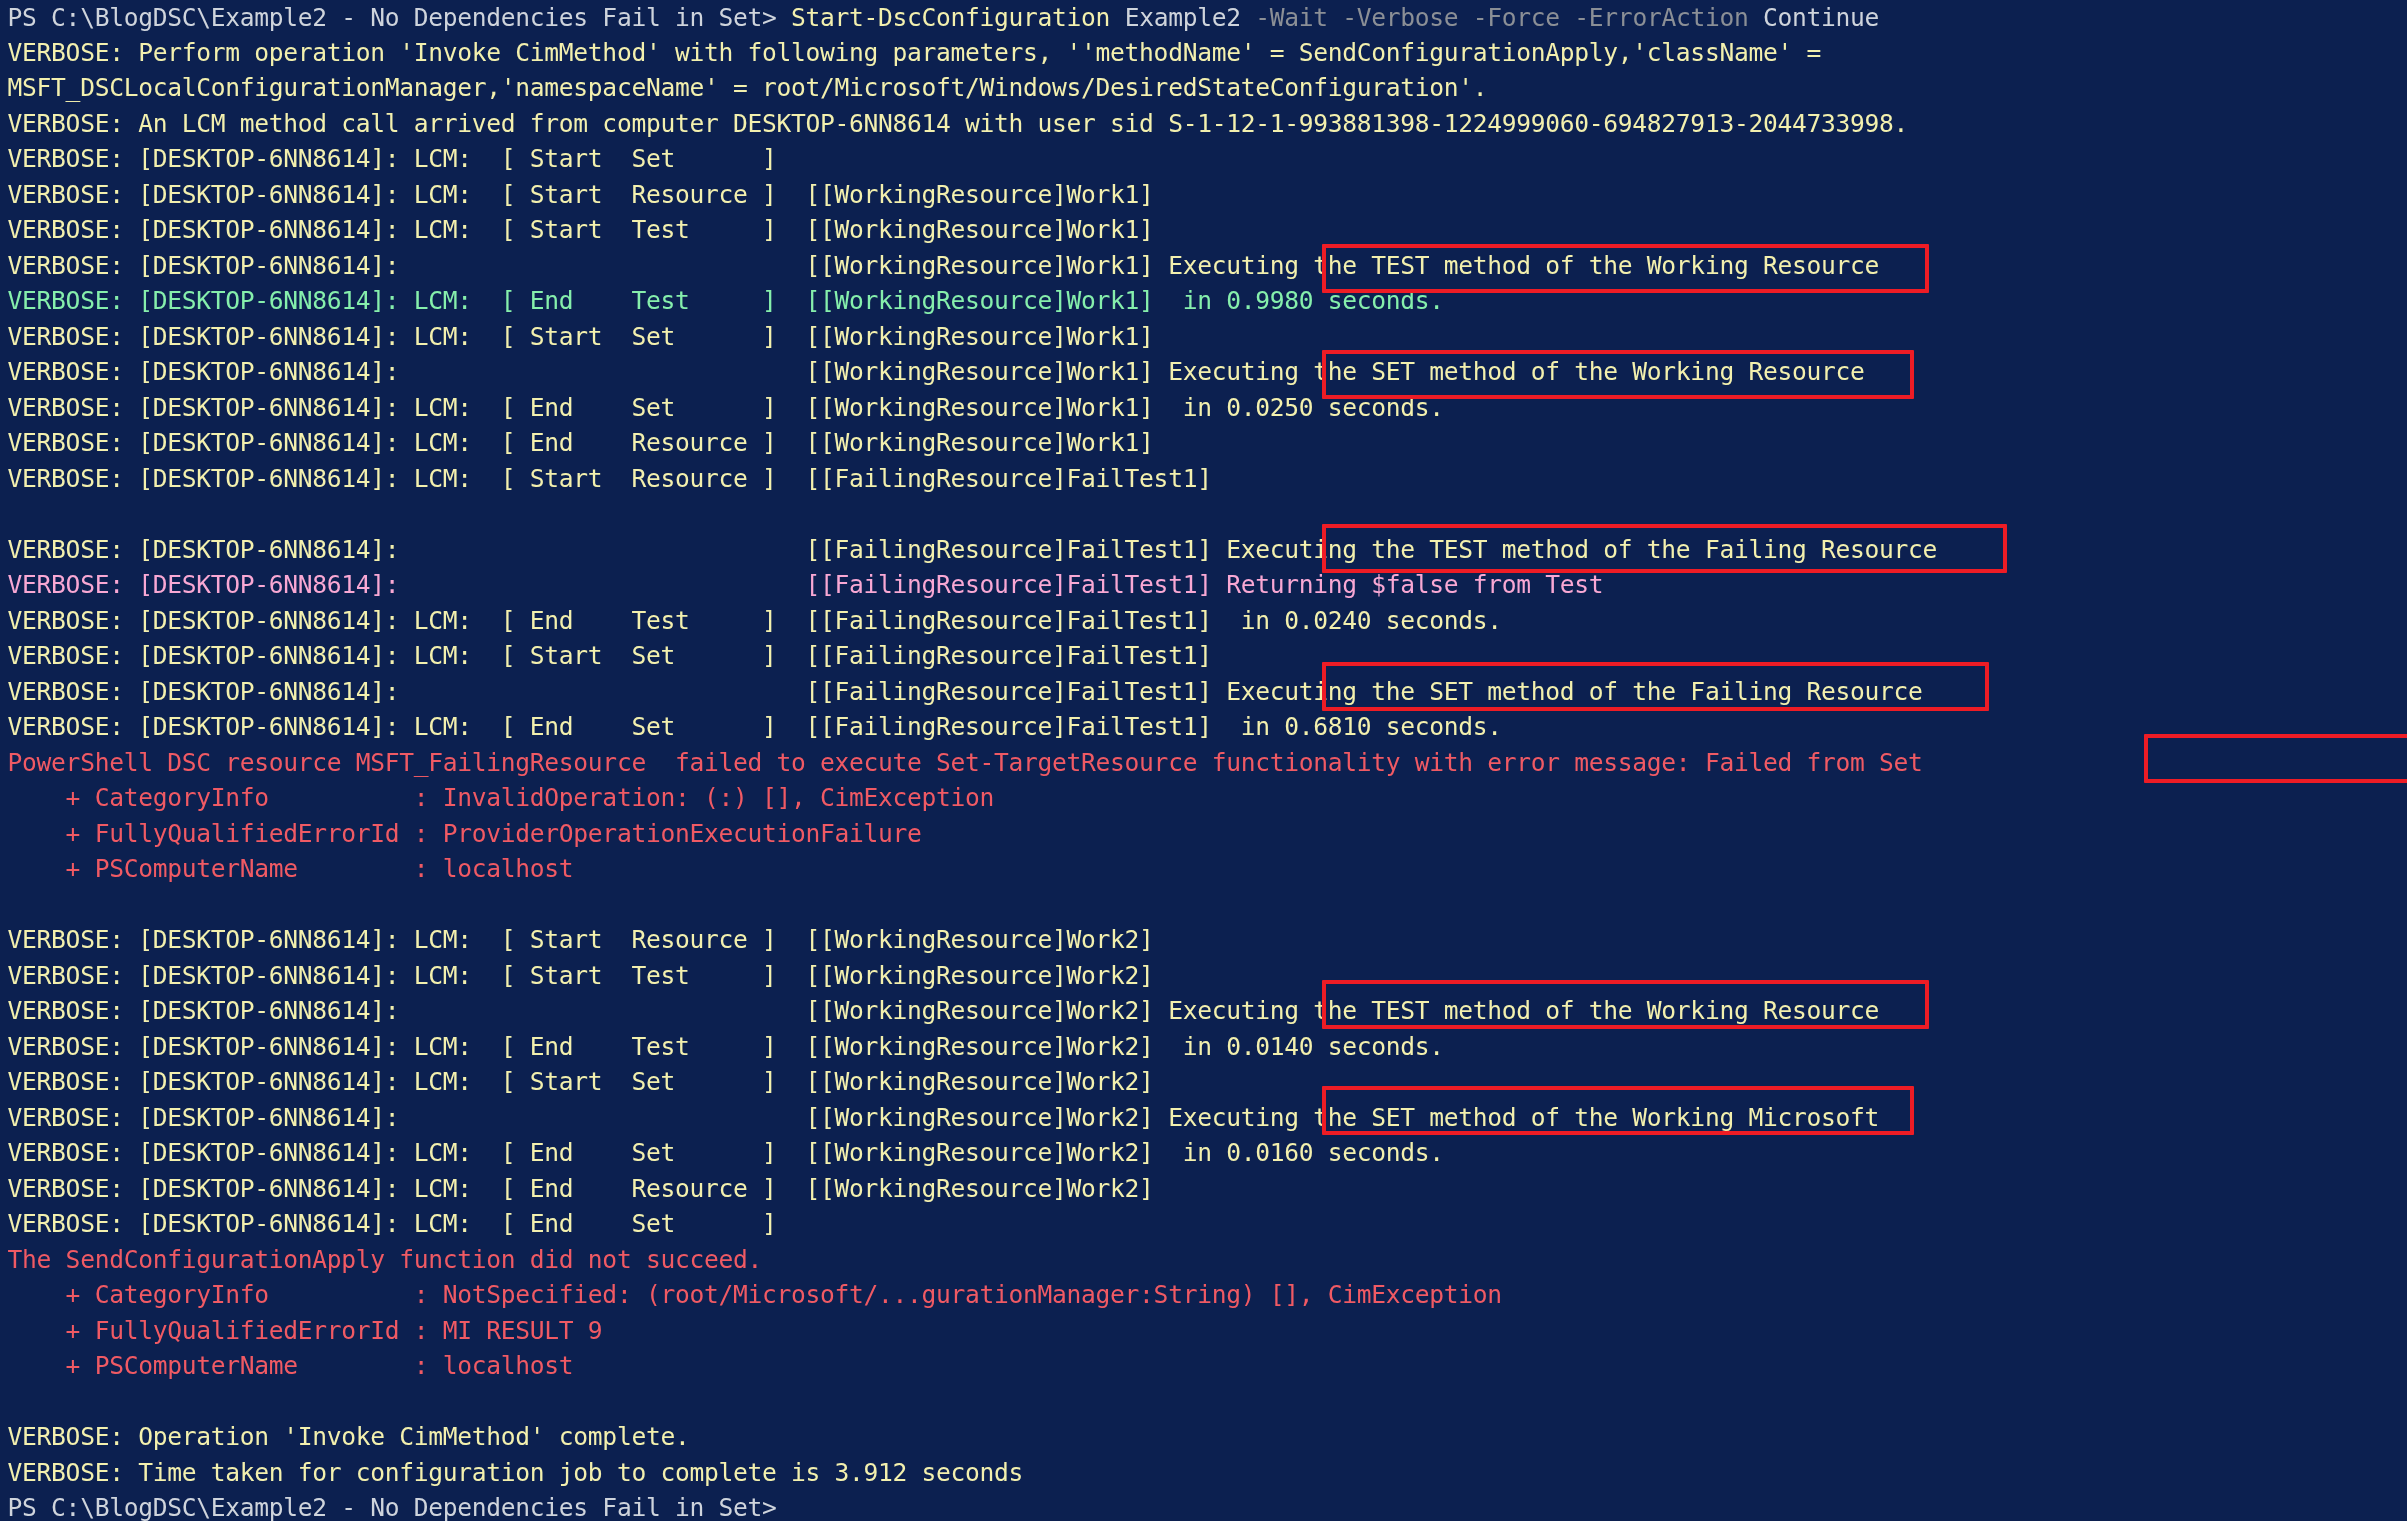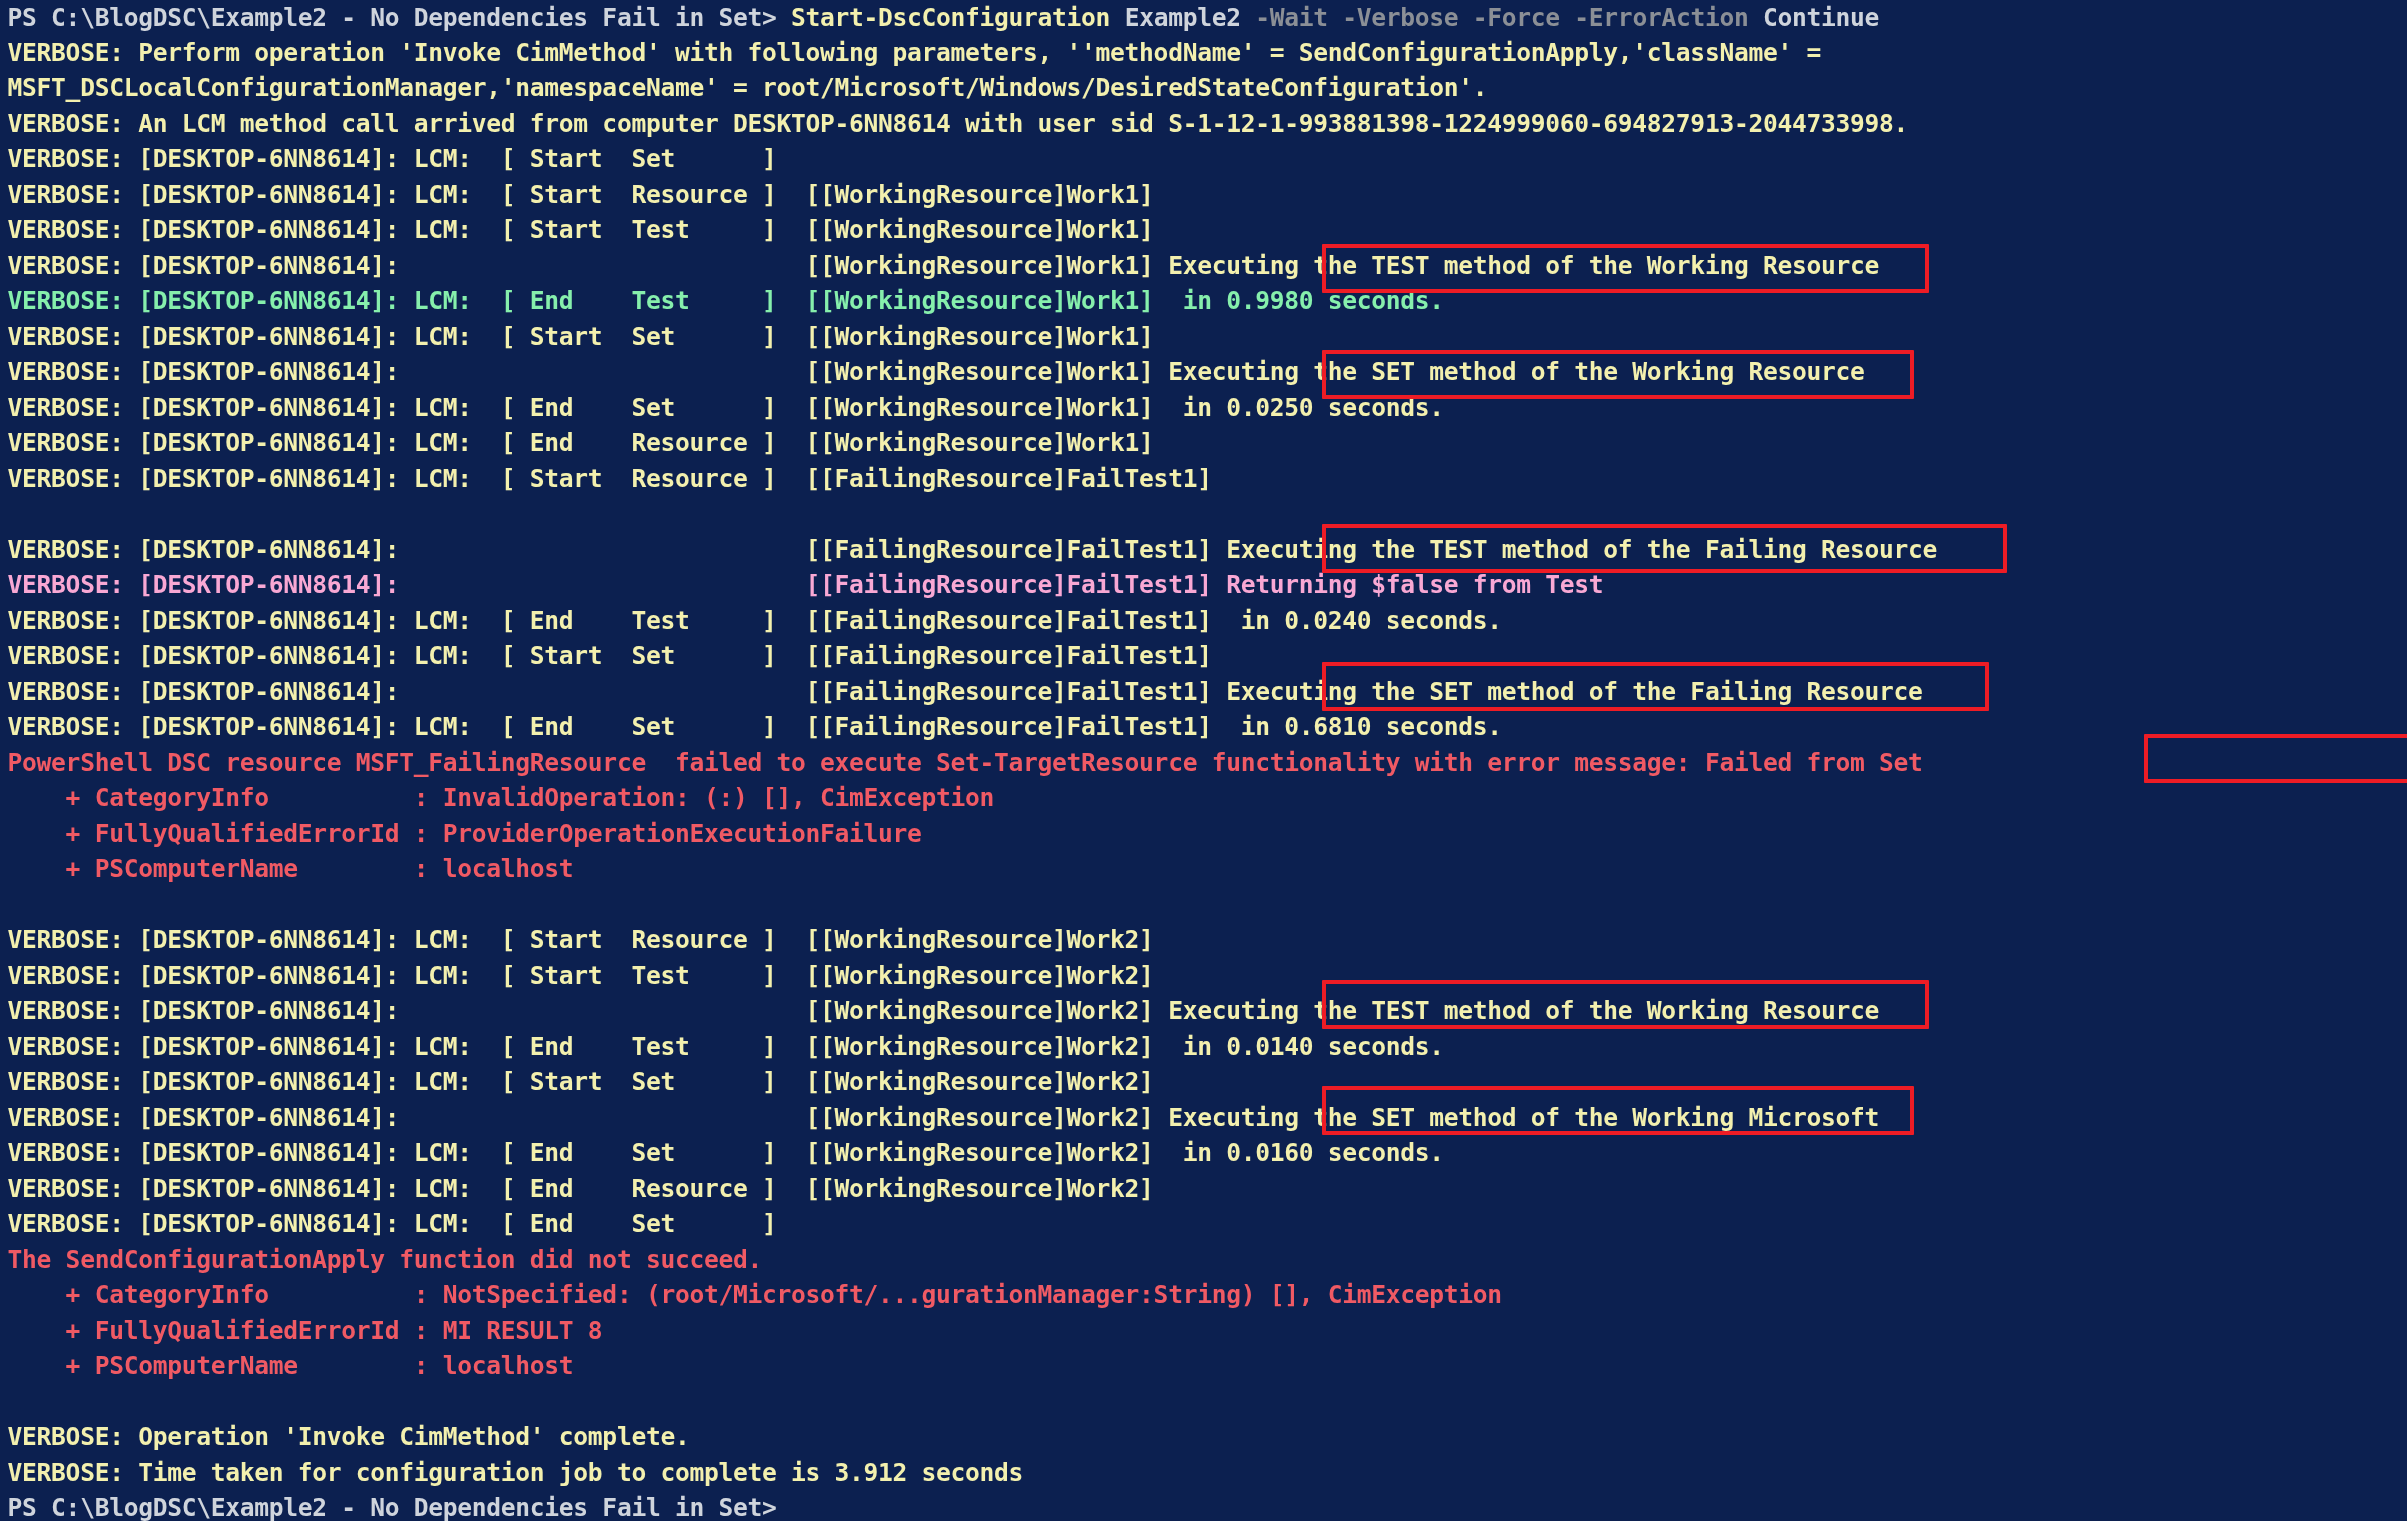--- a/index.html
+++ b/index.html
@@ -43,21 +43,21 @@
     position: absolute;
     border: 4.7px solid #ee1c25;
     box-sizing: border-box;
     pointer-events: none;
     border-radius: 0.9px;
   }
 </style>
 </head>
 <body>
 
-<div id="console" style="background: rgb(12, 32, 80); font-weight: bold;">
+<div id="console" style="background: rgb(12, 32, 80);">
     <div class="line c-prompt" style="top: 0px;"><span class="c-prompt">PS C:\BlogDSC\Example2 - No Dependencies Fail in Set&gt; </span><span class="c-cmd">Start-DscConfiguration</span><span class="c-arg"> Example2 </span><span class="c-param">-Wait -Verbose -Force -ErrorAction</span><span class="c-arg"> Continue</span></div>
     <div class="line c-verbose" style="top: 35px; color: rgb(243, 240, 174);">VERBOSE: Perform operation 'Invoke CimMethod' with following parameters, ''methodName' = SendConfigurationApply,'className' =</div>
     <div class="line c-verbose" style="top: 70px; color: rgb(243, 240, 174);">MSFT_DSCLocalConfigurationManager,'namespaceName' = root/Microsoft/Windows/DesiredStateConfiguration'.</div>
     <div class="line c-verbose" style="top: 106px; color: rgb(243, 240, 174); text-align: center;">VERBOSE: An LCM method call arrived from computer DESKTOP-6NN8614 with user sid S-1-12-1-993881398-1224999060-694827913-2044733998.</div>
     <div class="line c-verbose" style="top: 141px; color: rgb(243, 240, 174);">VERBOSE: [DESKTOP-6NN8614]: LCM:  [ Start  Set      ]</div>
     <div class="line c-verbose" style="top: 177px; color: rgb(243, 240, 174);">VERBOSE: [DESKTOP-6NN8614]: LCM:  [ Start  Resource ]  [[WorkingResource]Work1]</div>
     <div class="line c-verbose" style="top: 212px; color: rgb(243, 240, 174);">VERBOSE: [DESKTOP-6NN8614]: LCM:  [ Start  Test     ]  [[WorkingResource]Work1]</div>
     <div class="line c-verbose" style="top: 248px; color: rgb(243, 240, 174);">VERBOSE: [DESKTOP-6NN8614]:                            [[WorkingResource]Work1] Executing the TEST method of the Working Resource</div>
     <div class="line c-verbose" style="top: 283px; color: #86efac;">VERBOSE: [DESKTOP-6NN8614]: LCM:  [ End    Test     ]  [[WorkingResource]Work1]  in 0.9980 seconds.</div>
     <div class="line c-verbose" style="top: 319px; color: rgb(243, 240, 174);">VERBOSE: [DESKTOP-6NN8614]: LCM:  [ Start  Set      ]  [[WorkingResource]Work1]</div>
@@ -80,21 +80,21 @@
     <div class="line c-verbose" style="top: 958px; color: rgb(243, 240, 174);">VERBOSE: [DESKTOP-6NN8614]: LCM:  [ Start  Test     ]  [[WorkingResource]Work2]</div>
     <div class="line c-verbose" style="top: 993px; color: rgb(243, 240, 174);">VERBOSE: [DESKTOP-6NN8614]:                            [[WorkingResource]Work2] Executing the TEST method of the Working Resource</div>
     <div class="line c-verbose" style="top: 1029px; color: rgb(243, 240, 174);">VERBOSE: [DESKTOP-6NN8614]: LCM:  [ End    Test     ]  [[WorkingResource]Work2]  in 0.0140 seconds.</div>
     <div class="line c-verbose" style="top: 1064px; color: rgb(243, 240, 174);">VERBOSE: [DESKTOP-6NN8614]: LCM:  [ Start  Set      ]  [[WorkingResource]Work2]</div>
     <div class="line c-verbose" style="top: 1100px; color: rgb(243, 240, 174);">VERBOSE: [DESKTOP-6NN8614]:                            [[WorkingResource]Work2] Executing the SET method of the Working Microsoft</div>
     <div class="line c-verbose" style="top: 1135px; color: rgb(243, 240, 174);">VERBOSE: [DESKTOP-6NN8614]: LCM:  [ End    Set      ]  [[WorkingResource]Work2]  in 0.0160 seconds.</div>
     <div class="line c-verbose" style="top: 1171px; color: rgb(243, 240, 174);">VERBOSE: [DESKTOP-6NN8614]: LCM:  [ End    Resource ]  [[WorkingResource]Work2]</div>
     <div class="line c-verbose" style="top: 1206px; color: rgb(243, 240, 174);">VERBOSE: [DESKTOP-6NN8614]: LCM:  [ End    Set      ]</div>
     <div class="line c-error" style="top: 1242px; color: rgb(240, 90, 100);">The SendConfigurationApply function did not succeed.</div>
     <div class="line c-error" style="top: 1277px; color: rgb(240, 90, 100);">    + CategoryInfo          : NotSpecified: (root/Microsoft/...gurationManager:String) [], CimException</div>
-    <div class="line c-error" style="top: 1313px; color: rgb(240, 90, 100);">    + FullyQualifiedErrorId : MI RESULT 8</div>
+    <div class="line c-error" style="top: 1313px; color: rgb(240, 90, 100);">    + FullyQualifiedErrorId : MI RESULT 9</div>
     <div class="line c-error" style="top: 1348px; color: rgb(240, 90, 100);">    + PSComputerName        : localhost</div>
     <div class="line c-error" style="top: 1384px; color: rgb(240, 90, 100);"></div>
     <div class="line c-verbose" style="top: 1419px; color: rgb(243, 240, 174);">VERBOSE: Operation 'Invoke CimMethod' complete.</div>
     <div class="line c-verbose" style="top: 1455px; color: rgb(243, 240, 174);">VERBOSE: Time taken for configuration job to complete is 3.912 seconds</div>
     <div class="line c-prompt" style="top: 1490px; color: rgb(207, 212, 220);">PS C:\BlogDSC\Example2 - No Dependencies Fail in Set&gt;</div>
     <div class="hl" title="Work1] Executing the TEST method" style="left: 1322px; top: 244px; width: 607px; height: 49px; border-color: rgb(238, 28, 37);"></div>
     <div class="hl" title="Work1] Executing the SET method" style="left: 1322px; top: 350px; width: 592px; height: 49px; border-color: rgb(238, 28, 37);"></div>
     <div class="hl" title="FailTest1] Executing the TEST method" style="left: 1322px; top: 524px; width: 685px; height: 49px; border-color: rgb(238, 28, 37);"></div>
     <div class="hl" title="FailTest1] Executing the SET method" style="left: 1322px; top: 662px; width: 667px; height: 49px; border-color: rgb(238, 28, 37);"></div>
     <div class="hl" title="Failed from Set" style="left: 2144px; top: 734px; width: 271px; height: 49px; border-color: rgb(238, 28, 37);"></div>

